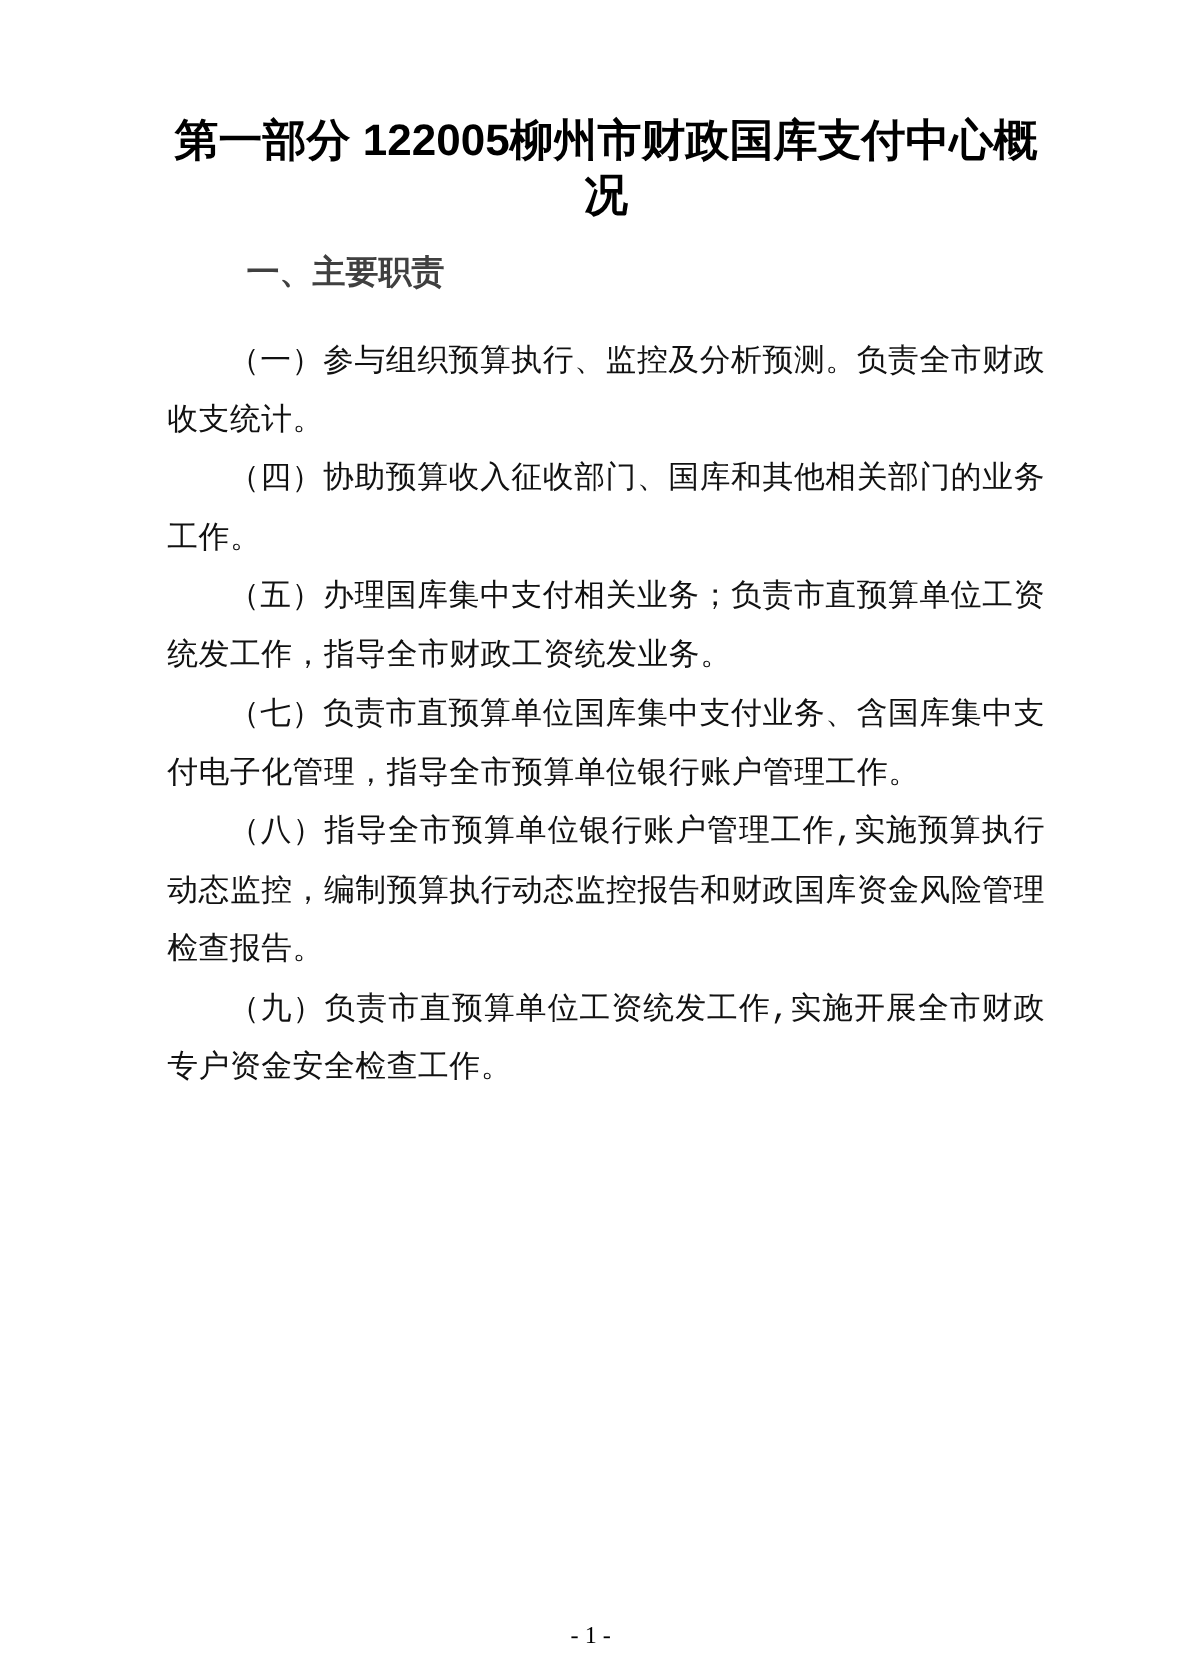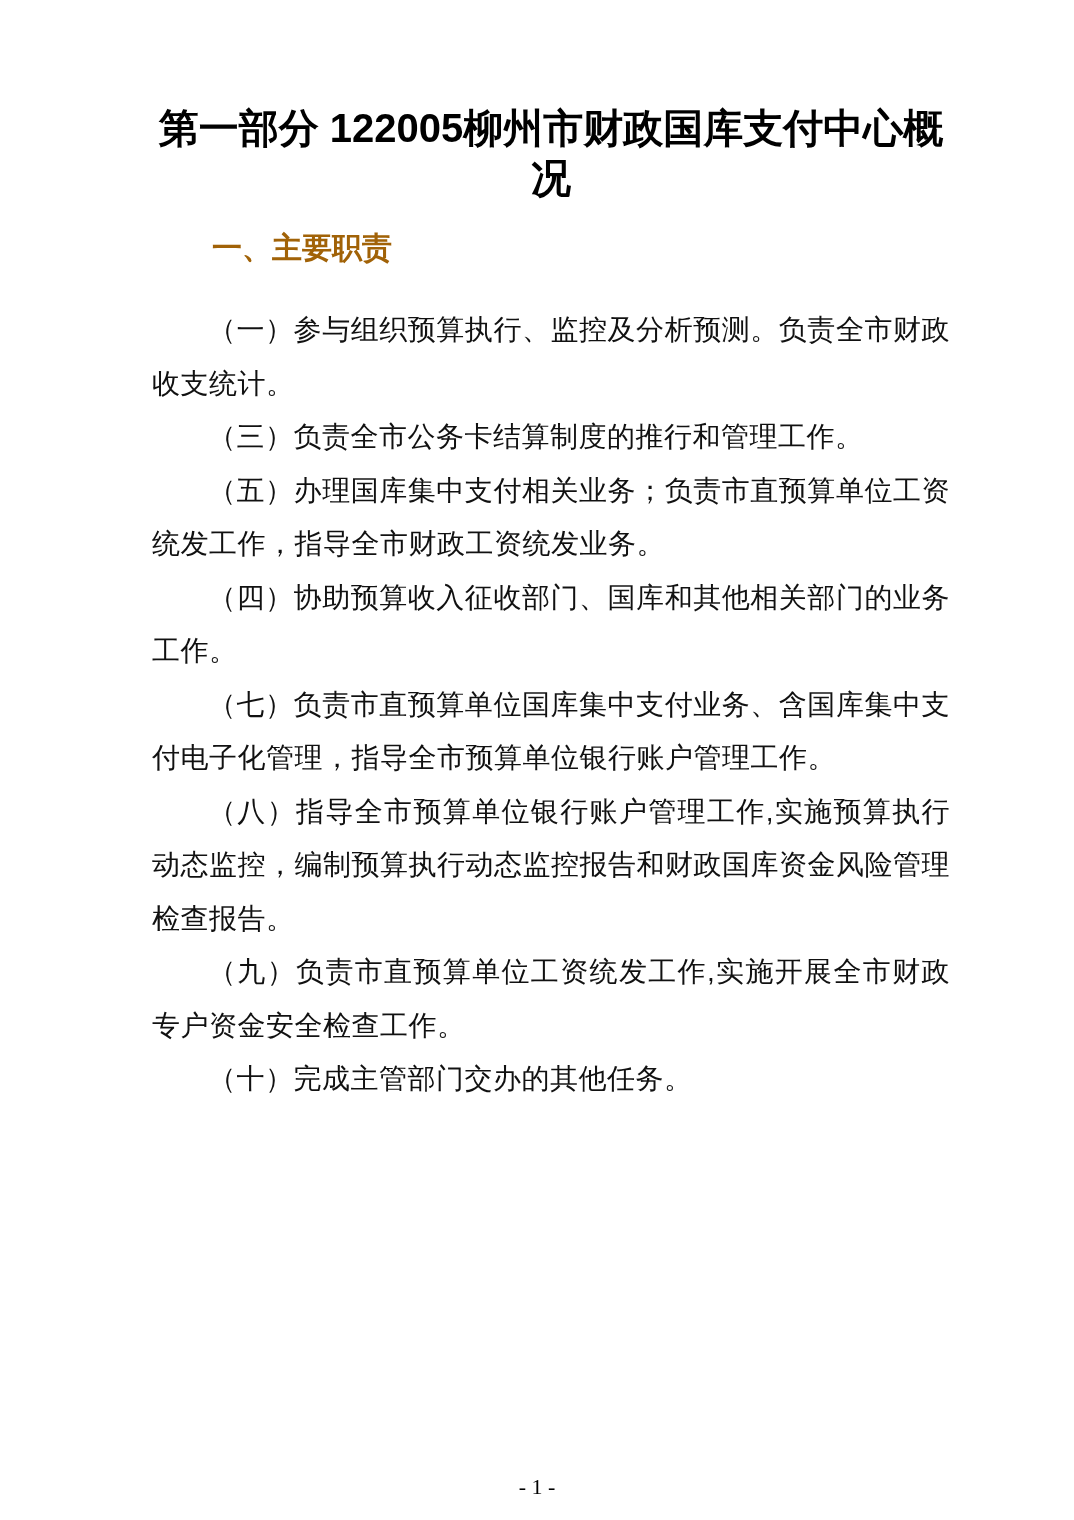--- a/index.html
+++ b/index.html
@@ -29,29 +29,29 @@
     font-size: 40px;
     line-height: 50px;
     text-align: center;
     color: #000000;
   }
   .sec-heading {
     font-family: "Liberation Sans", sans-serif;
     font-weight: 700;
     font-size: 30px;
     line-height: 36px;
-    margin: 0;
+    margin: 12px;
     text-indent: 60px;
-    color: #a16207;
+    color: #404040;
   }
   .sec-heading.second {
     margin-top: 43px;
   }
   .body-para {
-    font-family: Liberation Sans, sans-serif;
+    font-family: Liberation Mono, monospace;
     font-size: 28px;
     line-height: 53.5px;
     margin: 0;
     text-indent: 56px;
     text-align: justify;
     text-justify: inter-ideograph;
     color: #111111;
     letter-spacing: 0.5px;
   }
   .body-para.first {
@@ -74,32 +74,30 @@
 <div class="page">
   <div class="content">
 
     <h1 class="doc-title">第一部分 122005柳州市财政国库支付中心概况</h1>
 
     <h2 class="sec-heading">一、主要职责</h2>
 
     <p class="body-para first">（一）参与组织预算执行、监控及分析预测。负责全市财政收支统计。</p>
 
 
-    <p class="body-para">（三）负责全市公务卡结算制度的推行和管理工作。</p>
+
+    <p class="body-para">（四）协助预算收入征收部门、国库和其他相关部门的业务工作。</p>
 
     <p class="body-para">（五）办理国库集中支付相关业务；负责市直预算单位工资统发工作，指导全市财政工资统发业务。</p>
-
-    <p class="body-para">（四）协助预算收入征收部门、国库和其他相关部门的业务工作。</p>
 
 
     <p class="body-para">（七）负责市直预算单位国库集中支付业务、含国库集中支付电子化管理，指导全市预算单位银行账户管理工作。</p>
 
     <p class="body-para">（八）指导全市预算单位银行账户管理工作,实施预算执行动态监控，编制预算执行动态监控报告和财政国库资金风险管理检查报告。</p>
 
     <p class="body-para">（九）负责市直预算单位工资统发工作,实施开展全市财政专户资金安全检查工作。</p>
 
-    <p class="body-para">（十）完成主管部门交办的其他任务。</p>
 
 
   </div>
 
   <div class="page-number">- 1 -</div>
 </div>
 
 </body></html>

